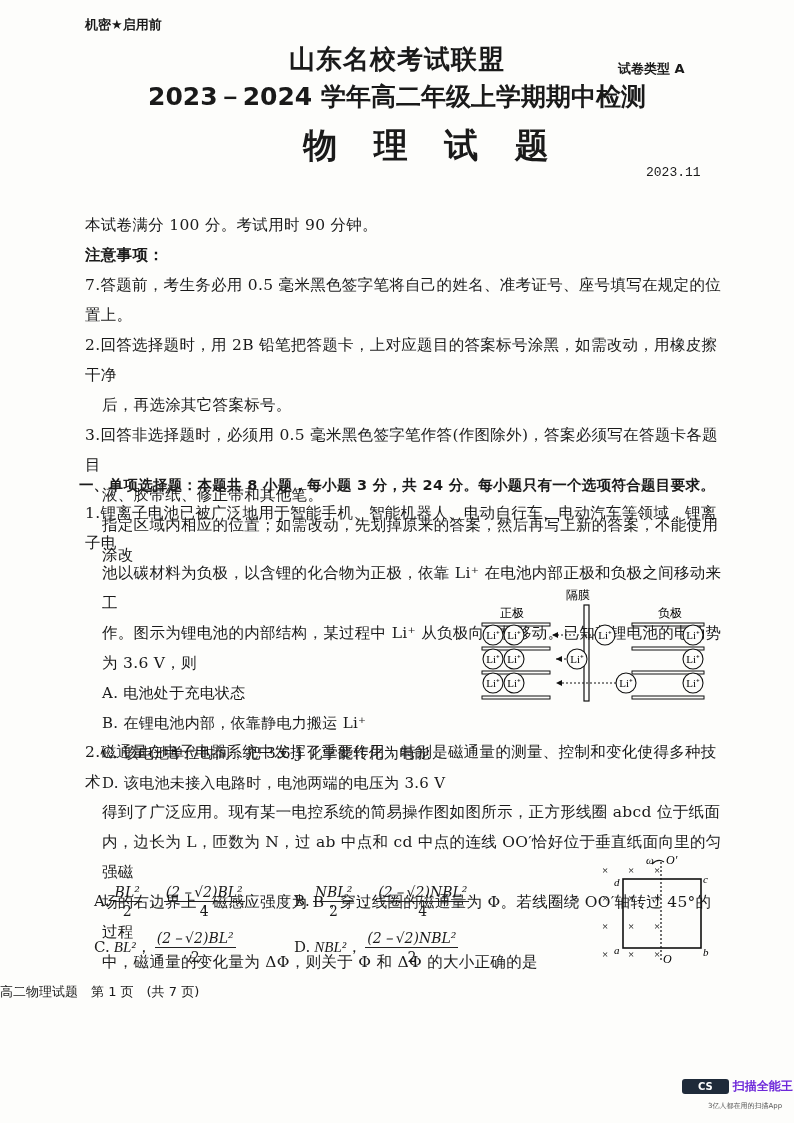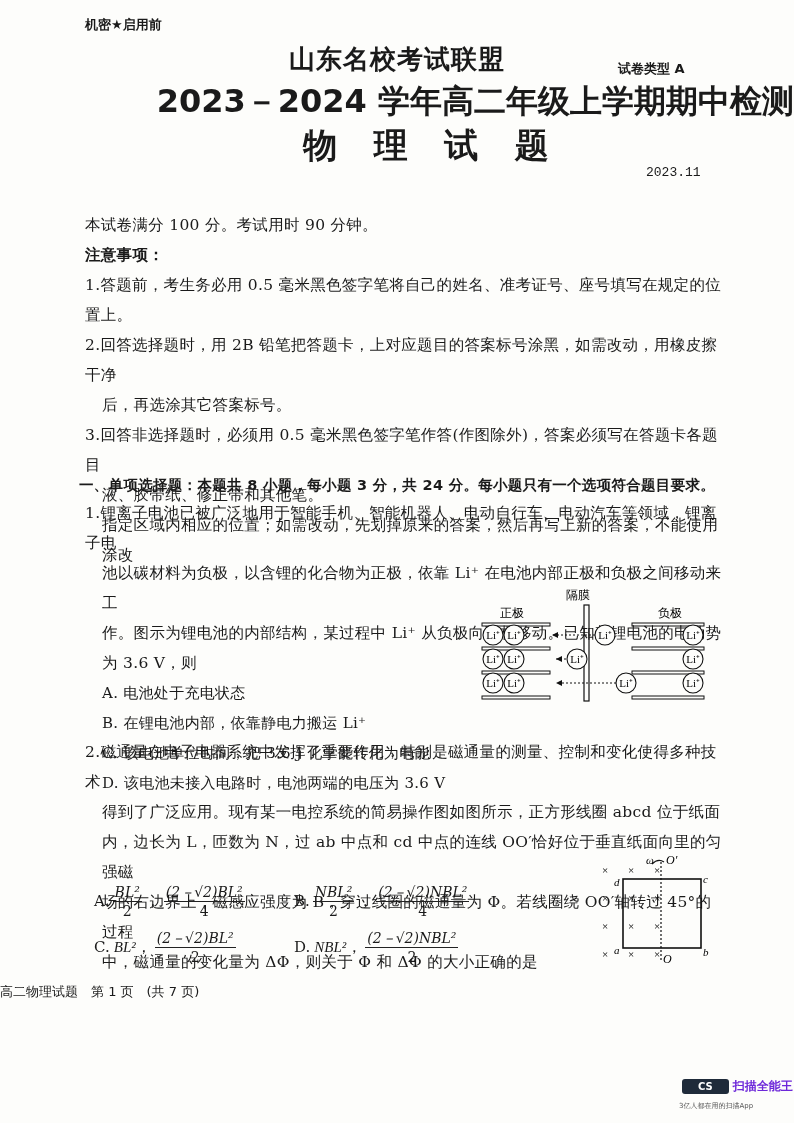--- a/index.html
+++ b/index.html
@@ -5,21 +5,21 @@
   html, body { margin:0; padding:0; }
   body {
     width:794px; height:1123px; position:relative; overflow:hidden;
     background:#fdfdfb;
     font-family:"DejaVu Serif", "Liberation Serif", serif;
     color:#1a1a1a;
   }
   .abs { position:absolute; }
   .hdr-small { font-size:13px; font-family:"DejaVu Sans", sans-serif; font-weight:bold; }
   .title1 { font-size:26px; font-weight:bold; font-family:"DejaVu Sans", sans-serif; text-align:center; width:794px; left:0; letter-spacing:1px; }
-  .title2 { font-size:32px; font-weight:bold; font-family:"DejaVu Sans", sans-serif; text-align:right; width:794px; left:0; }
+  .title2 { font-size:25px; font-weight:bold; font-family:"DejaVu Sans", sans-serif; text-align:center; width:794px; left:0; }
   .title3 { font-size:34px; font-weight:bold; font-family:Liberation Serif, serif; text-align:center; width:794px; left:0; letter-spacing:14px;padding-left:36px; }
   .date { font-size:13px; font-family:"Liberation Mono", monospace; }
   .body-text { font-size:15.5px; line-height:30px; letter-spacing:0.3px; }
   .bold { font-weight:bold; font-family:"DejaVu Sans", sans-serif; }
   .para { left:85px; width:640px; }
   .indent { padding-left:17px; }
   .opt { font-size:15px; }
   .frac { display:inline-flex; flex-direction:column; align-items:center; vertical-align:middle; font-style:italic; font-size:14px; margin:0 3px; }
   .frac .num { border-bottom:1px solid #222; padding:0 2px; line-height:18px; }
   .frac .den { line-height:18px; font-style:normal; }
@@ -36,21 +36,21 @@
 <div class="abs hdr-small" style="left:618px; top:32px;margin-top:28px;">试卷类型 A</div>
 
 <div class="abs title1" style="top:42px;">山东名校考试联盟</div>
 <div class="abs title2" style="top:80px;">2023－2024 学年高二年级上学期期中检测</div>
 <div class="abs title3" style="top:123px;">物 理 试 题</div>
 <div class="abs date" style="left:646px; top:165px;">2023.11</div>
 
 <div class="abs para body-text" style="top:210px;">
   <div>本试卷满分 100 分。考试用时 90 分钟。</div>
   <div class="bold">注意事项：</div>
-  <div>1.答题前，考生务必用 0.5 毫米黑色签字笔将自己的姓名、准考证号、座号填写在规定的位置上。</div>
+  <div>7.答题前，考生务必用 0.5 毫米黑色签字笔将自己的姓名、准考证号、座号填写在规定的位置上。</div>
   <div>2.回答选择题时，用 2B 铅笔把答题卡，上对应题目的答案标号涂黑，如需改动，用橡皮擦干净</div>
   <div class="indent">后，再选涂其它答案标号。</div>
   <div>3.回答非选择题时，必须用 0.5 毫米黑色签字笔作答(作图除外)，答案必须写在答题卡各题目</div>
   <div class="indent">液、胶带纸、修正带和其他笔。</div>
   <div class="indent">指定区域内相应的位置；如需改动，先划掉原来的答案，然后再写上新的答案，不能使用涂改</div>
 </div>
 
 <div class="abs body-text bold" style="left:79px; top:470px; font-size:14.5px; width:660px;">一、单项选择题：本题共 8 小题，每小题 3 分，共 24 分。每小题只有一个选项符合题目要求。</div>
 
 <div class="abs para body-text" style="top:498px;">
@@ -223,13 +223,13 @@
       <text x="67" y="108" font-size="11" text-anchor="middle">×</text>
     </g>
 </svg>
 
 <div class="abs footer" style="left:0; width:794px; text-align:left; top:983px;">高二物理试题　第 1 页　(共 7 页)</div>
 
 <div class="abs brand" style="left:682px; top:1078px; display:flex; align-items:center; gap:4px;">
   <span class="cs-logo">CS</span>
   <span style="font-size:12px; font-weight:bold; color:#6d28d9;">扫描全能王</span>
 </div>
-<div class="abs brand" style="left:679px; top:1101px; font-size:7px; color:#555;">3亿人都在用的扫描App</div>
+<div class="abs brand" style="left:708px; top:1101px; font-size:7px; color:#555;">3亿人都在用的扫描App</div>
 
 </body></html>

